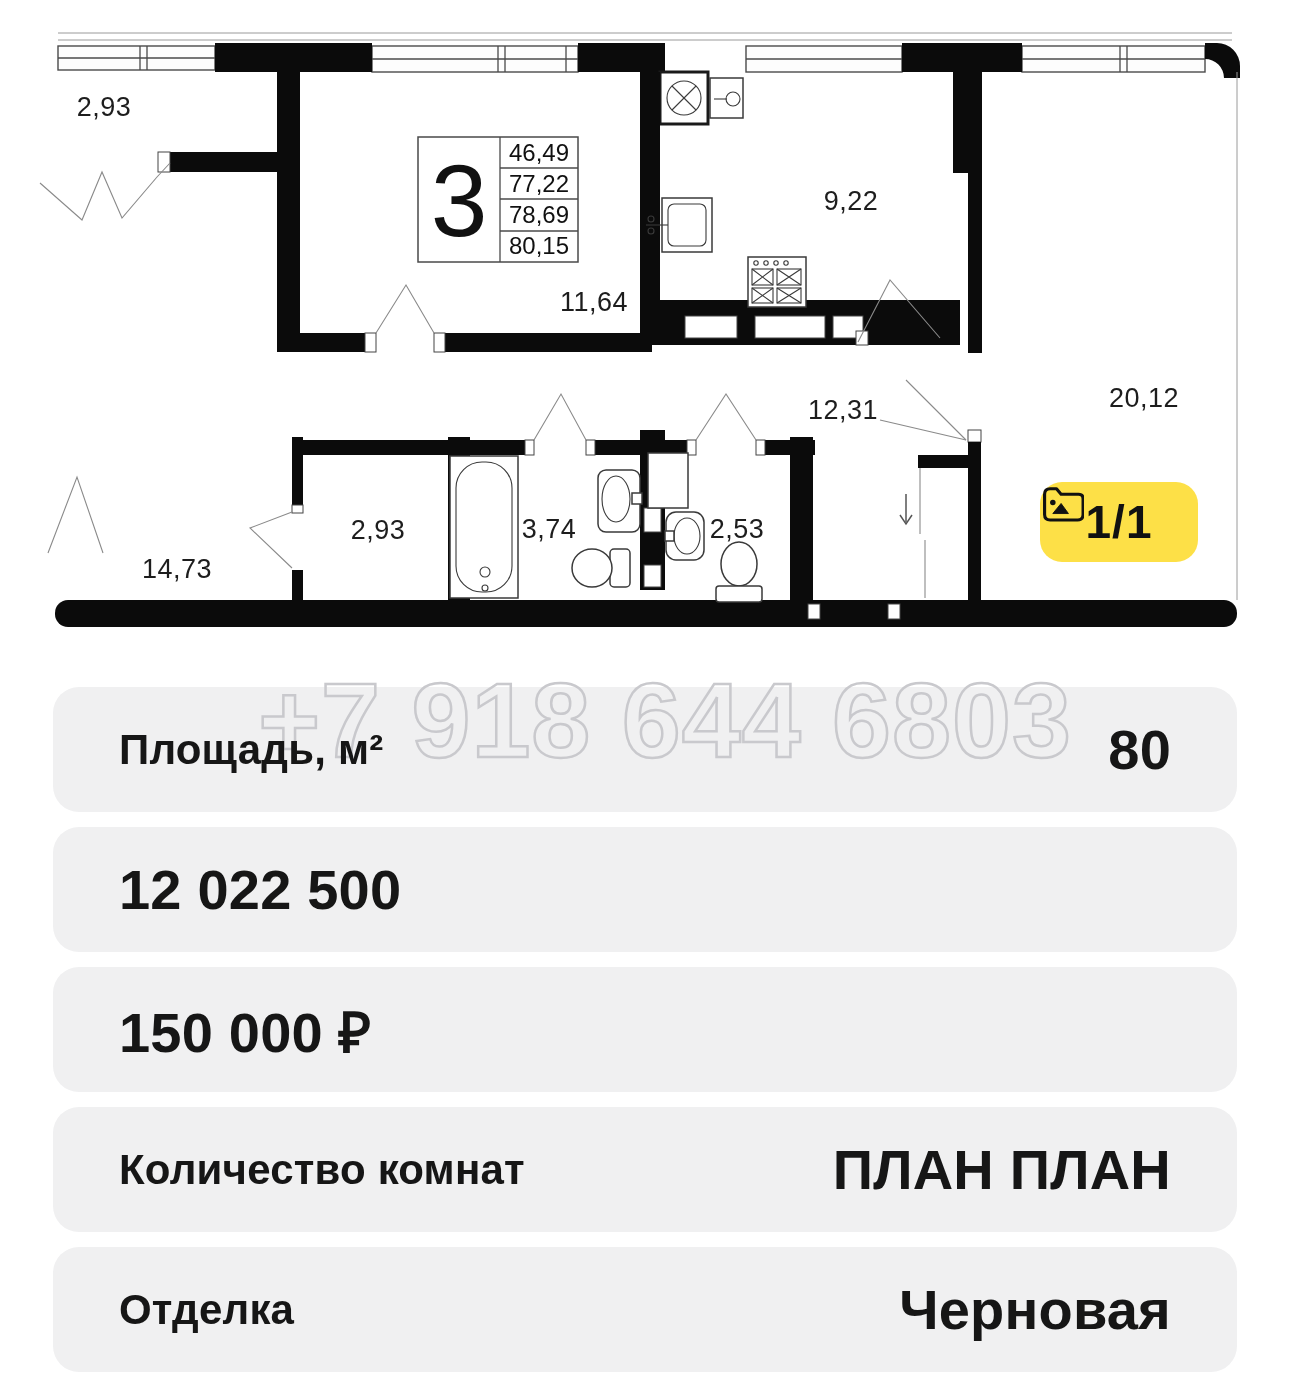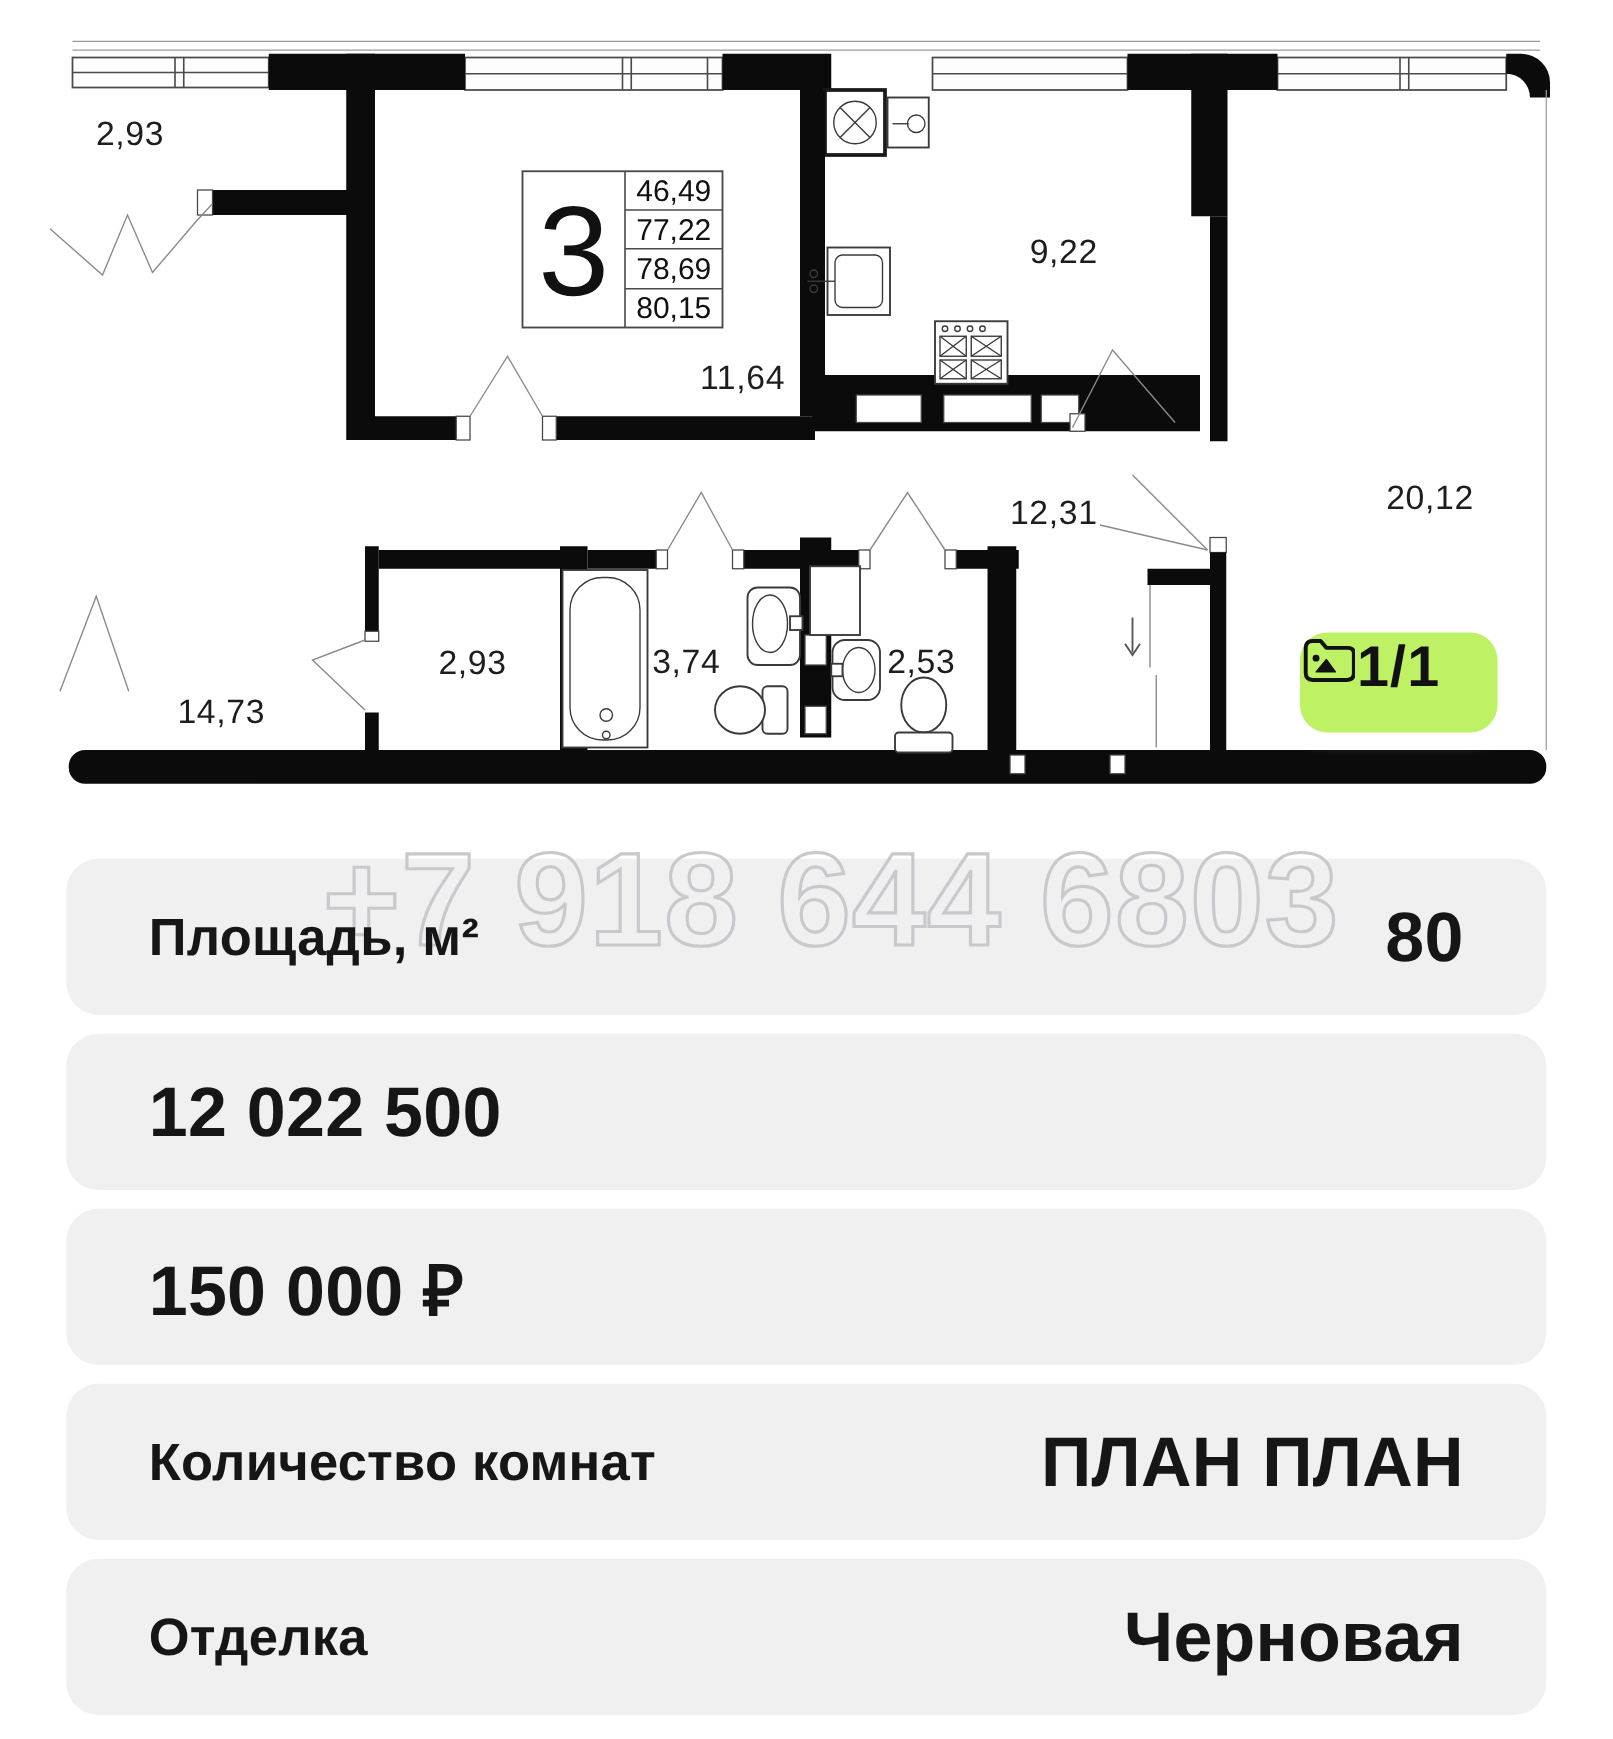--- a/index.html
+++ b/index.html
@@ -15,22 +15,22 @@
   .thin{stroke:#4a4a4a;stroke-width:1.3;fill:none;}
   .lite{stroke:#9a9a9a;stroke-width:1;fill:none;}
   .door{stroke:#8a8a8a;stroke-width:1.1;fill:none;}
   .fix{fill:#fff;stroke:#3a3a3a;stroke-width:1.5;}
   .fx2{fill:none;stroke:#3a3a3a;stroke-width:1.1;}
   .lbl{font-family:"Liberation Sans",sans-serif;font-size:27px;fill:#1d1d1d;letter-spacing:.5px;}
   .tnum{font-family:"Liberation Sans",sans-serif;font-size:24px;fill:#111;}
   .big3{font-family:"Liberation Sans",sans-serif;font-size:102px;font-weight:500;fill:#111;}
 
   
-  .counter{position:absolute;left:1040px;top:506px;width:158px;height:80px;background:#bef264;
-    border-radius:22px;display:flex;align-items:flex-start;justify-content:center;gap:12px;
+  .counter{position:absolute;left:1040px;top:482px;width:158px;height:80px;background:#fde047;
+    border-radius:22px;display:flex;align-items:center;justify-content:center;gap:12px;
     box-shadow:0 0 18px rgba(255,255,255,.9);}
   .counter .num{font-size:46px;font-weight:700;color:#111;letter-spacing:1px;}
 
   
   .watermark{position:absolute;top:660px;left:0;width:1290px;text-align:center;z-index:2;
     font-size:106px;font-weight:700;letter-spacing:1px;white-space:nowrap;
     color:transparent;-webkit-text-stroke:2.5px #c9c9cd;pointer-events:none;margin-left:20px;}
 
   
   .cards{position:absolute;top:687px;left:53px;width:1184px;}

